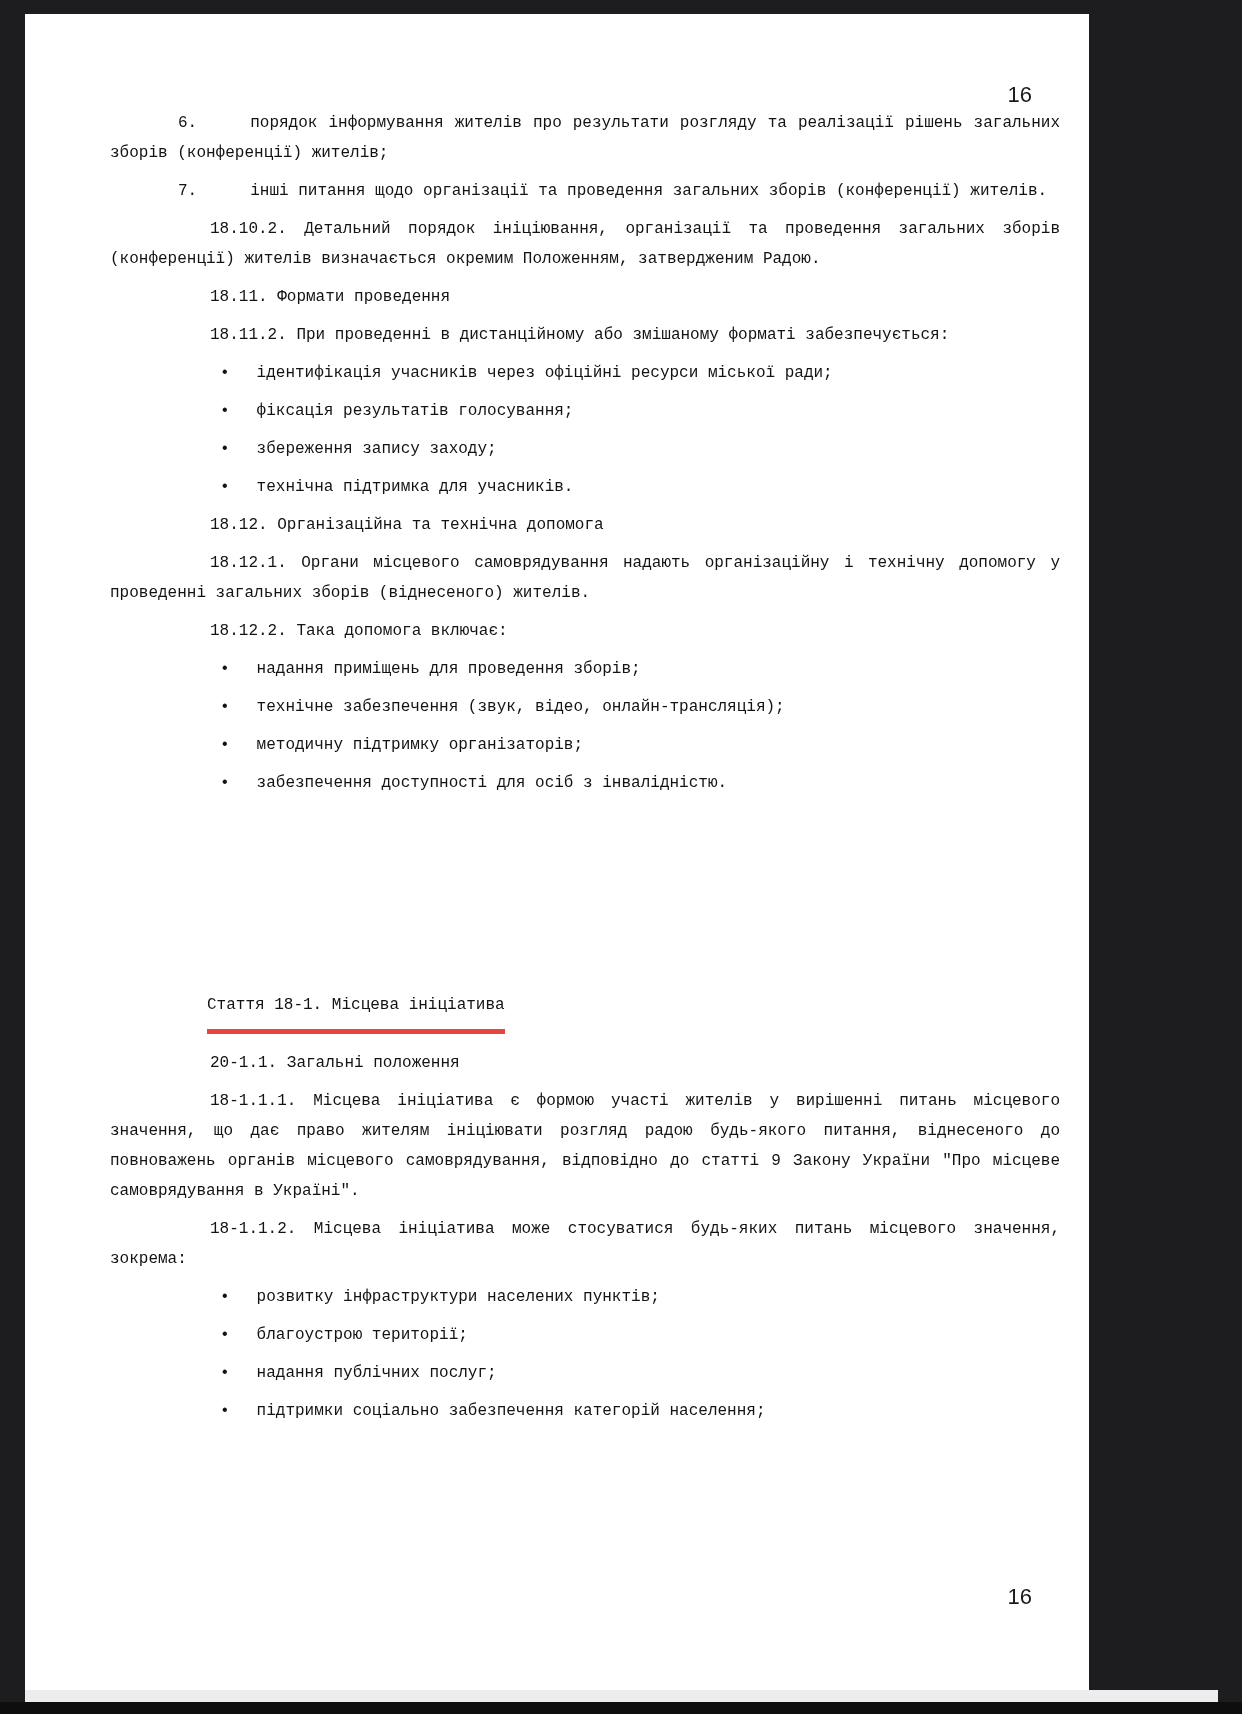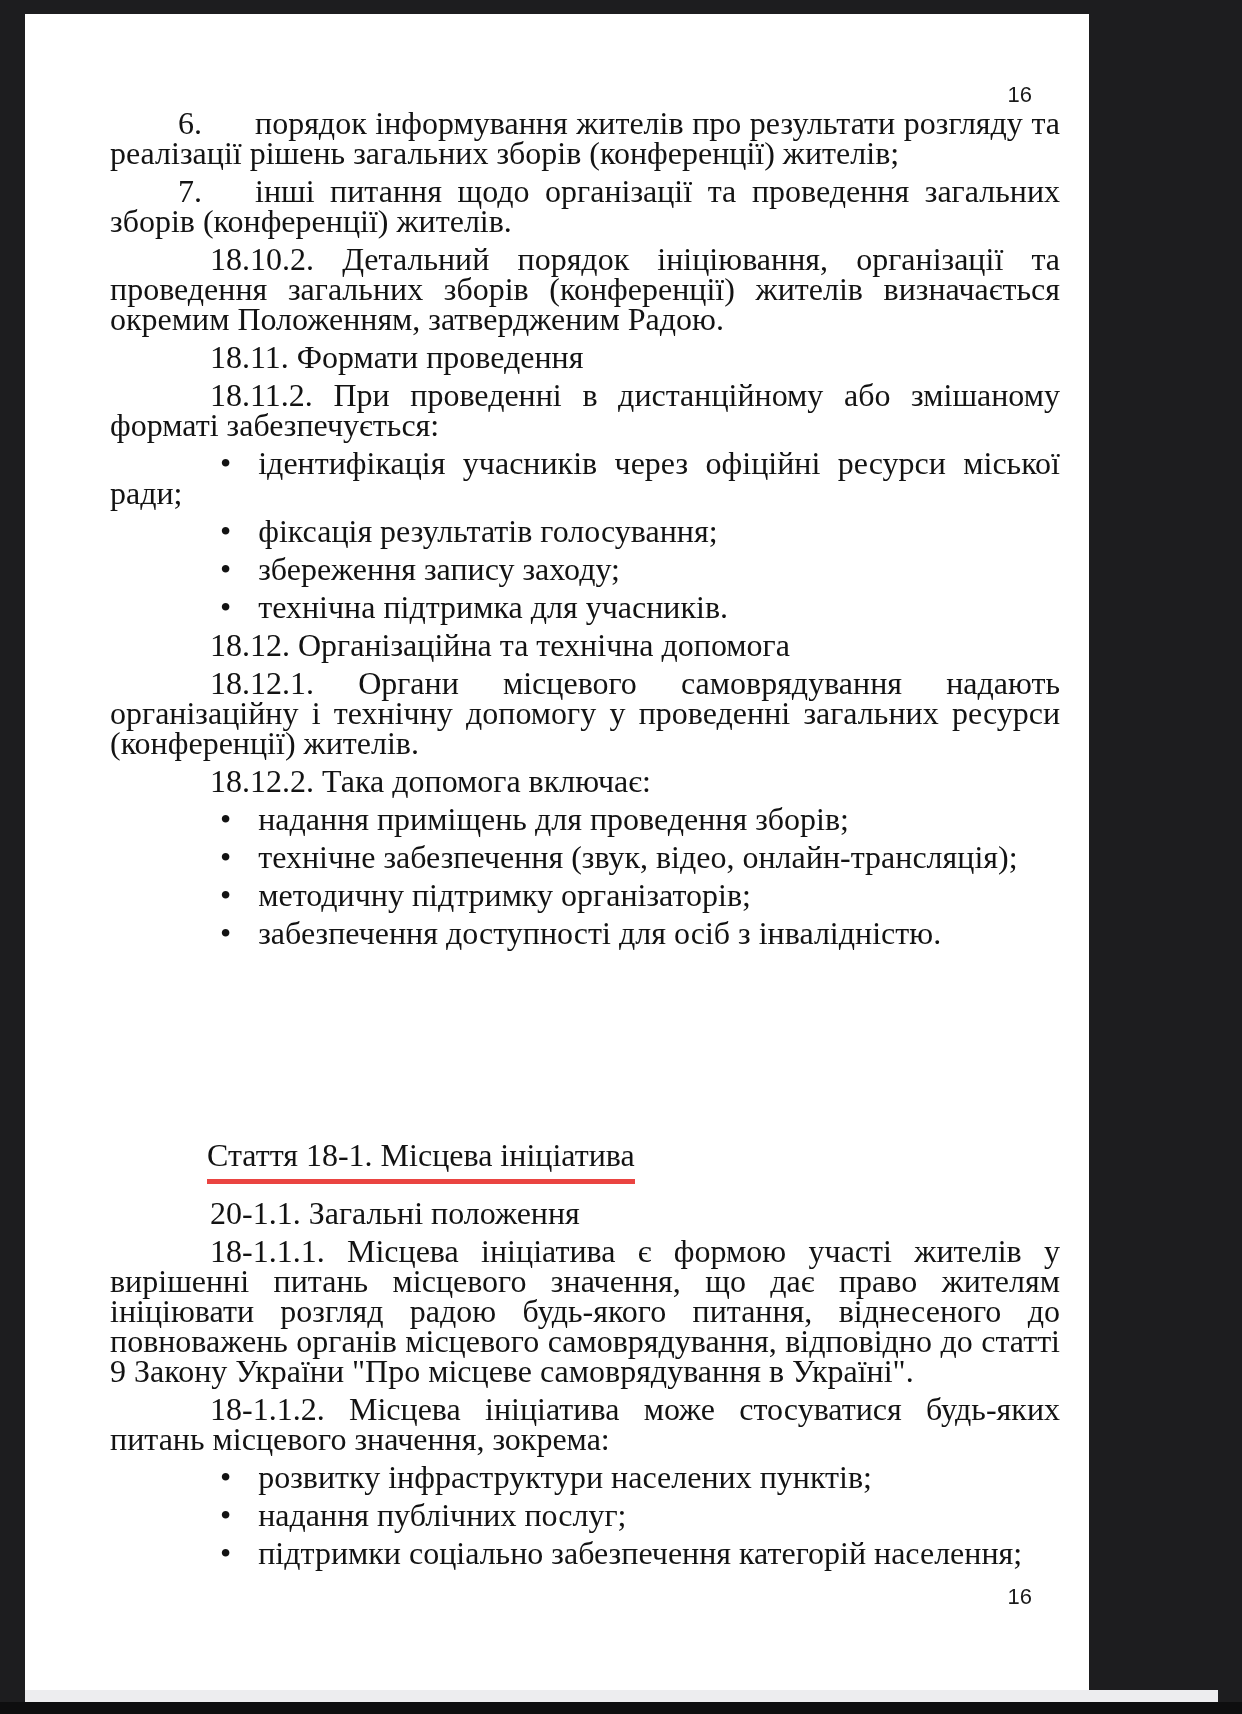--- a/index.html
+++ b/index.html
@@ -43,23 +43,24 @@
   }
   .content {
     position: absolute;
     left: 85px;
     top: 94px;
     width: 950px;
     color: #131313;
   }
   .content p {
     margin: 0 0 8px 0;
-    font-size: 32px;
+    font-size: 16px;
     line-height: 30px;
     text-align: justify;
+    font-family: Liberation Mono, monospace;
   }
   .indent { text-indent: 100px; }
   .num-item { text-indent: 68px; }
   .bullet-item { text-indent: 110px; }
   .tab-num { display: inline-block; width: 53px; }
   .tab-bullet { display: inline-block; width: 27px; }
   .article-heading {
     margin-top: 192px !important;
     margin-bottom: 14px !important;
     text-indent: 0;
@@ -104,38 +105,39 @@
 
     <p class="indent">18.11.2. При проведенні в дистанційному або змішаному форматі забезпечується:</p>
 
     <p class="bullet-item"><span>•</span><span class="tab-bullet"></span><span>ідентифікація учасників через офіційні ресурси міської ради;</span></p>
     <p class="bullet-item"><span>•</span><span class="tab-bullet"></span><span>фіксація результатів голосування;</span></p>
     <p class="bullet-item"><span>•</span><span class="tab-bullet"></span><span>збереження запису заходу;</span></p>
     <p class="bullet-item"><span>•</span><span class="tab-bullet"></span><span>технічна підтримка для учасників.</span></p>
 
     <p class="indent">18.12. Організаційна та технічна допомога</p>
 
-    <p class="indent">18.12.1. Органи місцевого самоврядування надають організаційну і технічну допомогу у проведенні загальних ресурси (конференції) жителів.</p>
+    <p class="indent">18.12.1. Органи місцевого самоврядування надають організаційну і технічну допомогу у проведенні загальних зборів (віднесеного) жителів.</p>
 
     <p class="indent">18.12.2. Така допомога включає:</p>
 
     <p class="bullet-item"><span>•</span><span class="tab-bullet"></span><span>надання приміщень для проведення зборів;</span></p>
     <p class="bullet-item"><span>•</span><span class="tab-bullet"></span><span>технічне забезпечення (звук, відео, онлайн-трансляція);</span></p>
     <p class="bullet-item"><span>•</span><span class="tab-bullet"></span><span>методичну підтримку організаторів;</span></p>
     <p class="bullet-item"><span>•</span><span class="tab-bullet"></span><span>забезпечення доступності для осіб з інвалідністю.</span></p>
 
     <p class="article-heading"><span class="underlined">Стаття 18-1. Місцева ініціатива</span></p>
 
     <p class="indent">20-1.1. Загальні положення</p>
 
     <p class="indent">18-1.1.1. Місцева ініціатива є формою участі жителів у вирішенні питань місцевого значення, що дає право жителям ініціювати розгляд радою будь-якого питання, віднесеного до повноважень органів місцевого самоврядування, відповідно до статті 9 Закону України "Про місцеве самоврядування в Україні".</p>
 
     <p class="indent">18-1.1.2. Місцева ініціатива може стосуватися будь-яких питань місцевого значення, зокрема:</p>
 
     <p class="bullet-item"><span>•</span><span class="tab-bullet"></span><span>розвитку інфраструктури населених пунктів;</span></p>
+    <p class="bullet-item"><span>•</span><span class="tab-bullet"></span><span>благоустрою території;</span></p>
     <p class="bullet-item"><span>•</span><span class="tab-bullet"></span><span>надання публічних послуг;</span></p>
     <p class="bullet-item"><span>•</span><span class="tab-bullet"></span><span>підтримки соціально забезпечення категорій населення;</span></p>
 
   </div>
 
   <div class="pageno pageno-bottom">16</div>
 
 </div>
 
 <div class="next-page-edge"></div>

